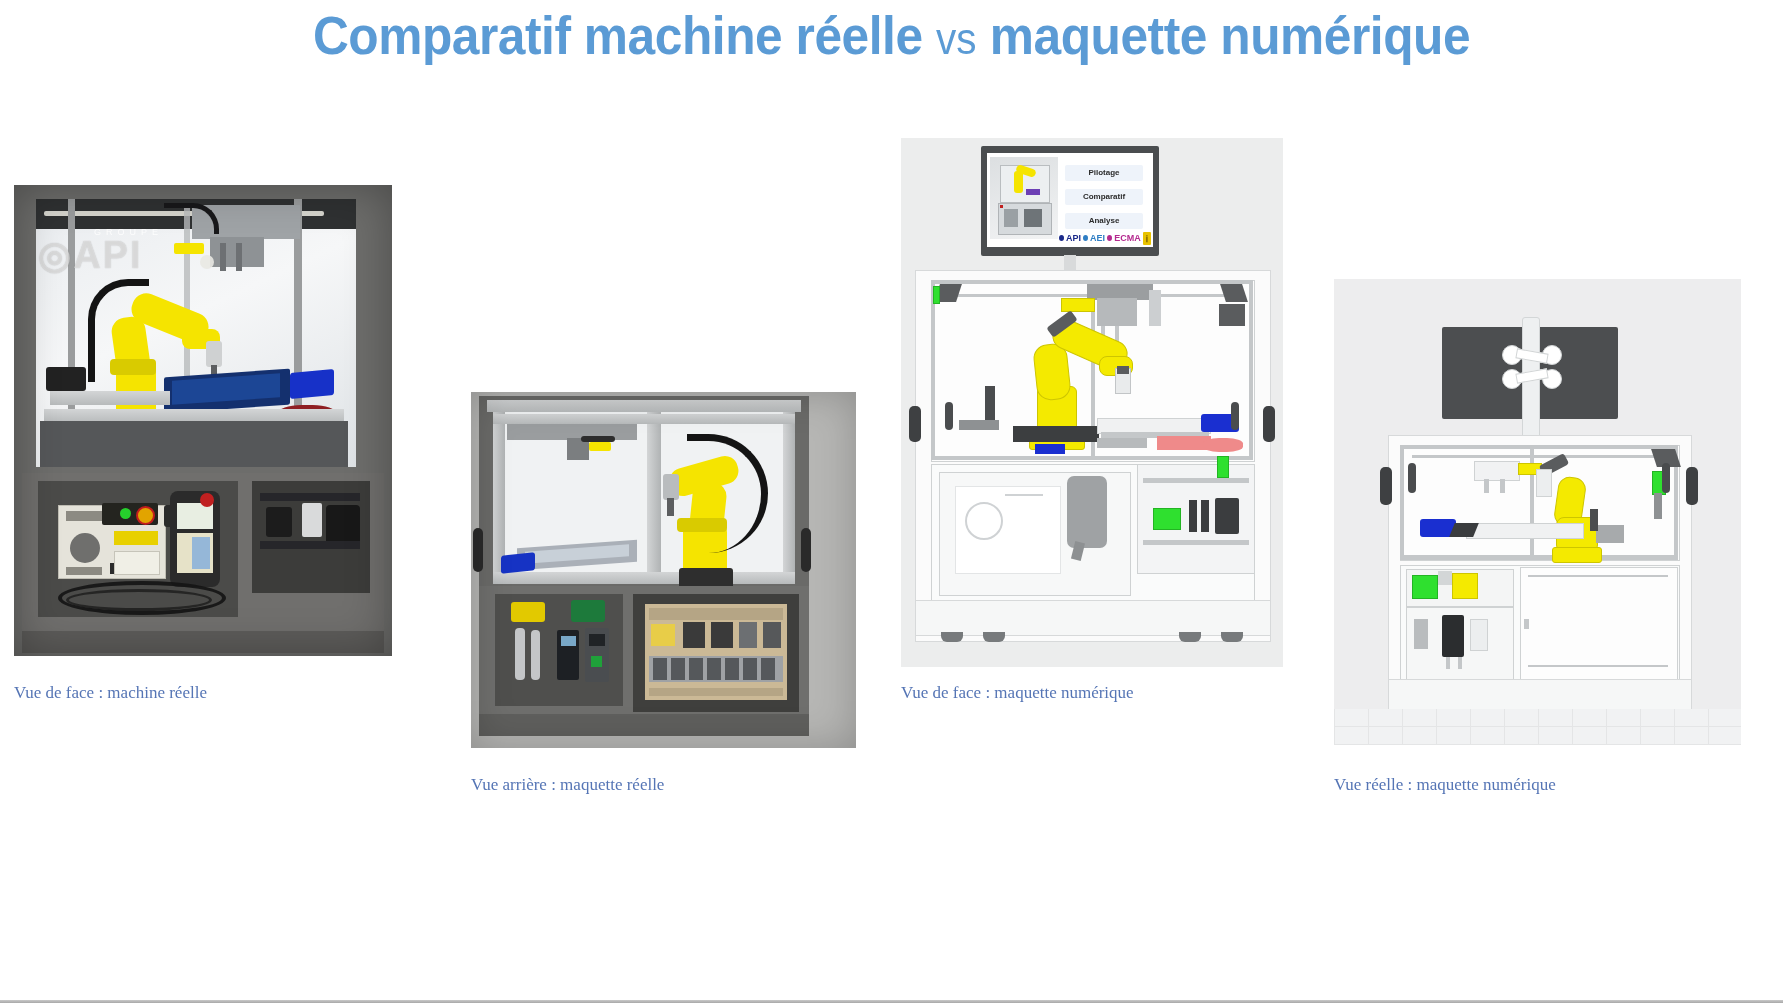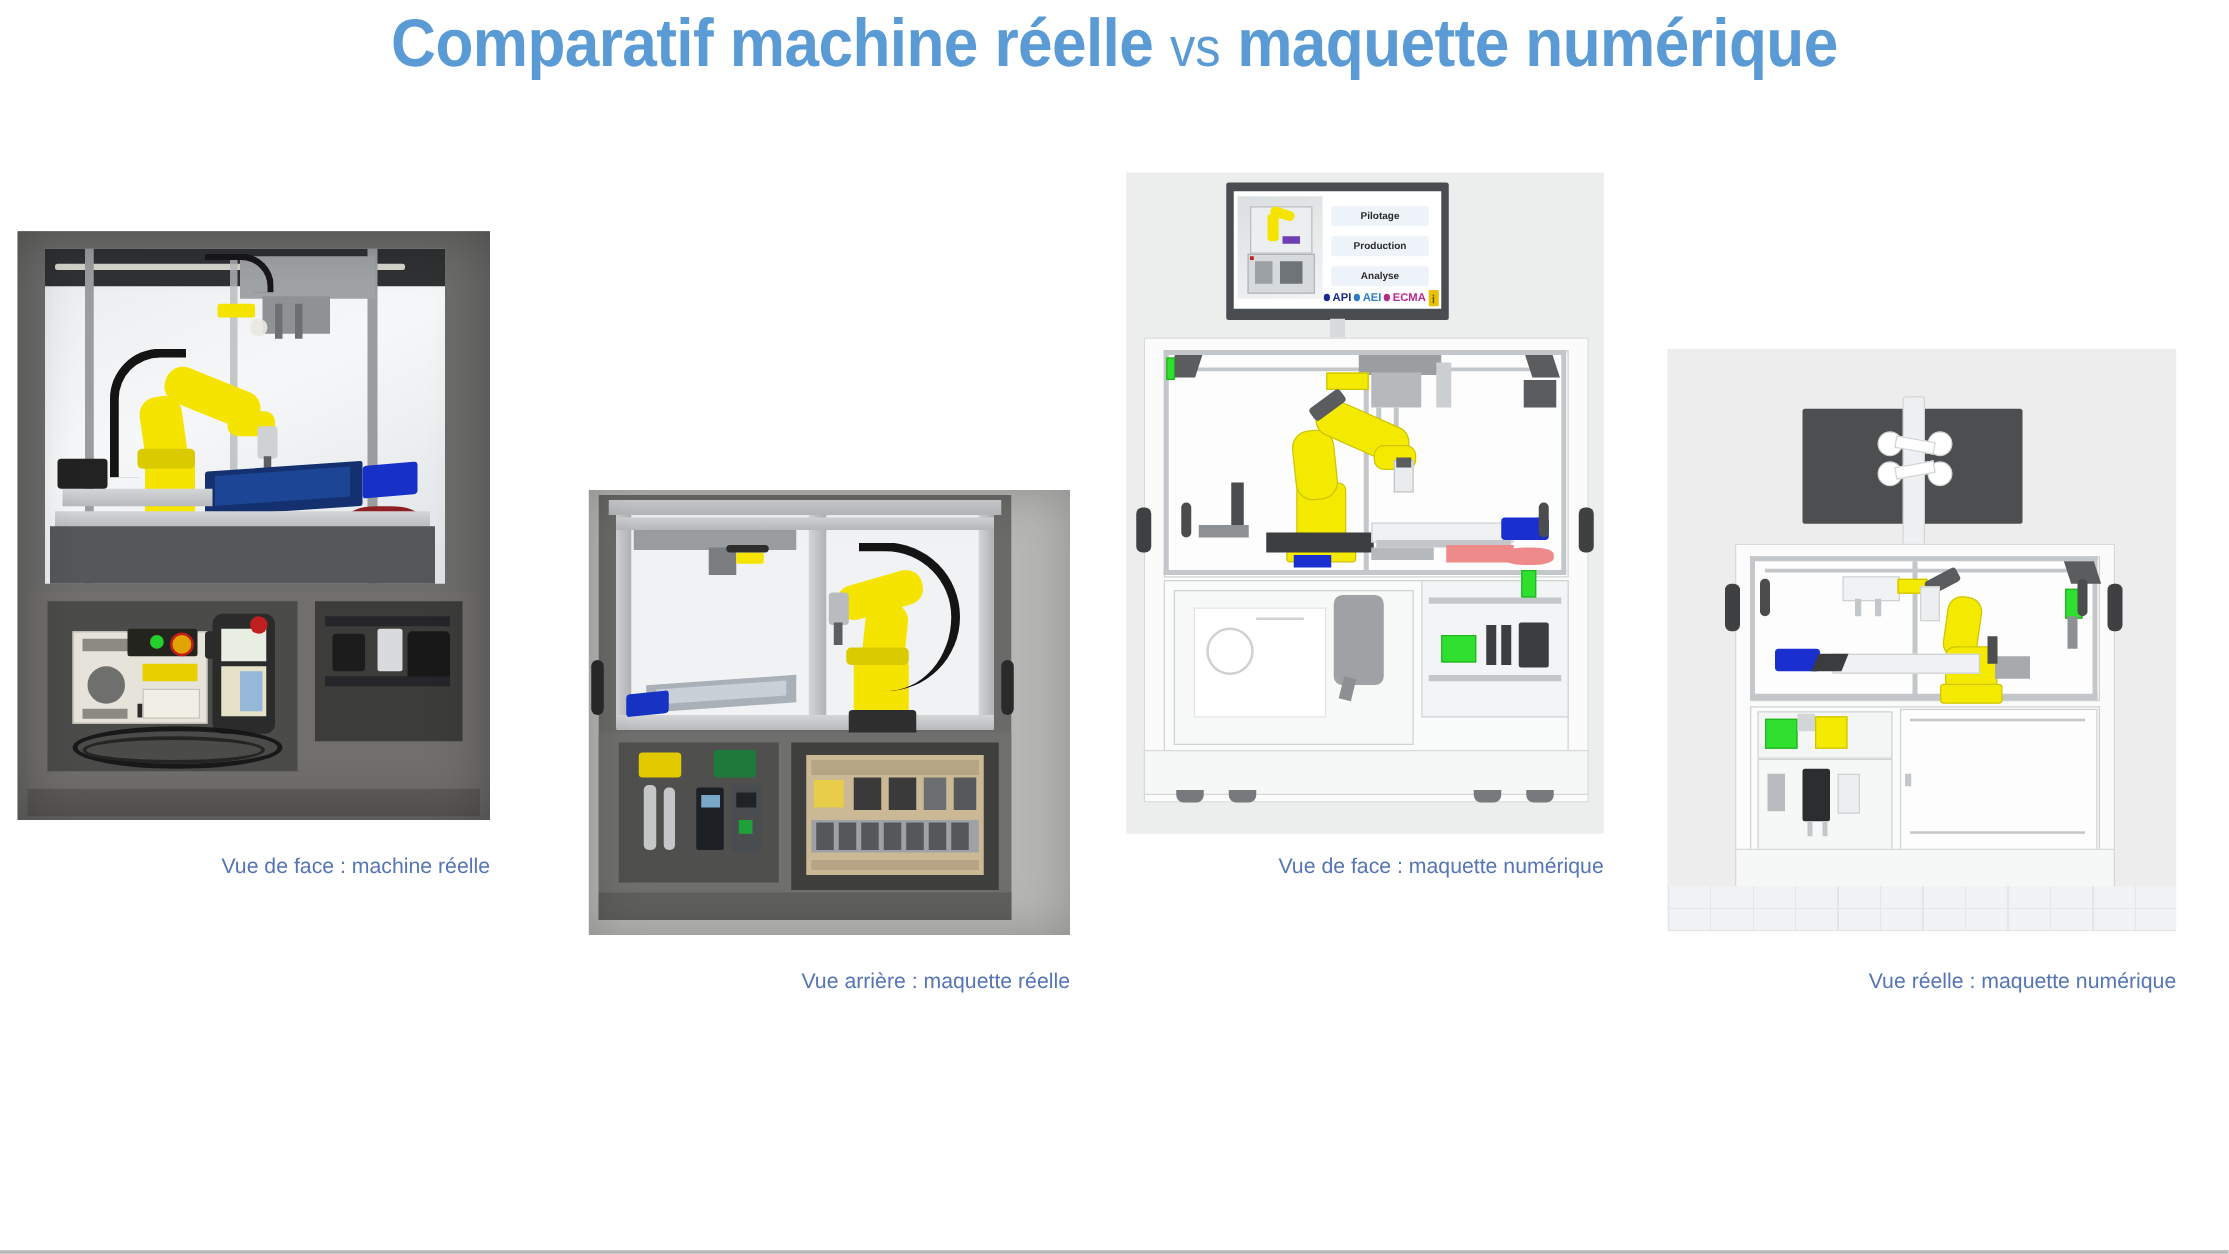--- a/index.html
+++ b/index.html
@@ -24,23 +24,23 @@
     letter-spacing:-0.5px;
     font-family:"Liberation Sans Narrow","Liberation Sans",sans-serif;
     transform:scaleX(0.92);
     white-space:nowrap;
   }
   .title .vs{font-weight:normal;font-size:44px;letter-spacing:0px;}
 
   
   .figure{position:absolute;}
   .caption{
-    position:absolute;left:0;width:100%;text-align:right;
+    position:absolute;left:0;width:100%;text-align:left;
     color:#5575b5;font-size:17px;white-space:nowrap;
-    font-family:Liberation Sans, sans-serif;
+    font-family:Liberation Serif, serif;
   }
   .photo{position:absolute;overflow:hidden;}
 
   
   #photo-front-real{
     left:14px;top:185px;width:378px;height:471px;
     background:#6f6f6d;
   }
   
   #photo-rear-real{
@@ -116,20 +116,25 @@
       <div class="p-glass abs" style="left:22px;top:14px;width:320px;height:268px;"></div>
 
       <div class="p-dark abs" style="left:22px;top:14px;width:320px;height:30px;background:#2f3132;"></div>
 
       <div class="abs" style="left:30px;top:26px;width:280px;height:5px;background:#f3f2ea;opacity:.85;border-radius:2px;"></div>
 
       <div class="p-frame abs" style="left:54px;top:14px;width:7px;height:268px;background:#9a9c9d;"></div>
       <div class="p-frame abs" style="left:170px;top:20px;width:6px;height:255px;background:#b8babb;opacity:.8;"></div>
       <div class="p-frame abs" style="left:280px;top:14px;width:8px;height:268px;background:#9a9c9d;"></div>
 
+      <div class="abs" style="left:24px;top:42px;width:130px;height:60px;color:rgba(255,255,255,.85);">
+        <div style="font-size:9px;letter-spacing:5px;margin-left:56px;">GROUPE</div>
+        <div style="font-size:38px;font-weight:bold;letter-spacing:2px;line-height:36px;
+                    color:rgba(255,255,255,.55);text-shadow:0 0 1px rgba(120,120,120,.6);">◎API</div>
+      </div>
 
       <div class="abs" style="left:178px;top:20px;width:108px;height:34px;background:#9fa3a6;"></div>
       <div class="abs" style="left:196px;top:52px;width:54px;height:30px;background:#8e9295;"></div>
       <div class="abs" style="left:206px;top:58px;width:6px;height:28px;background:#6d7073;"></div>
       <div class="abs" style="left:222px;top:58px;width:6px;height:28px;background:#6d7073;"></div>
       <div class="yellow abs" style="left:160px;top:58px;width:30px;height:11px;border-radius:2px;"></div>
       <div class="abs" style="left:186px;top:70px;width:14px;height:14px;background:#e9e9e3;border-radius:50%;opacity:.9;"></div>
 
       <div class="abs" style="left:150px;top:18px;width:50px;height:26px;border-top:5px solid #18181a;border-right:5px solid #18181a;border-radius:0 26px 0 0;"></div>
 
@@ -278,21 +283,21 @@
             <div class="abs" style="left:10px;top:8px;width:48px;height:36px;background:#eceff1;border:1px solid #b9bdc0;"></div>
             <div class="yellow abs" style="left:24px;top:14px;width:9px;height:22px;border-radius:3px;"></div>
             <div class="yellow abs" style="left:26px;top:10px;width:20px;height:8px;border-radius:4px;transform:rotate(18deg);"></div>
             <div class="abs" style="left:36px;top:32px;width:14px;height:6px;background:#6c3fb5;"></div>
             <div class="abs" style="left:8px;top:46px;width:52px;height:30px;background:#d6dadd;border:1px solid #b0b4b7;"></div>
             <div class="abs" style="left:14px;top:52px;width:14px;height:18px;background:#9aa0a4;"></div>
             <div class="abs" style="left:34px;top:52px;width:18px;height:18px;background:#6e7478;"></div>
             <div class="red abs" style="left:10px;top:48px;width:3px;height:3px;background:#c02020;"></div>
           </div>
           <div class="hmi-btn" style="top:12px;">Pilotage</div>
-          <div class="hmi-btn" style="top:36px;">Production</div>
+          <div class="hmi-btn" style="top:36px;">Comparatif</div>
           <div class="hmi-btn" style="top:60px;">Analyse</div>
           <div class="hmi-logos">
             <span class="lg-dot" style="background:#1b2a8a"></span>
             <span style="color:#1b2a8a">API</span>
             <span class="lg-dot" style="background:#2f7ec4"></span>
             <span style="color:#2f7ec4">AEI</span>
             <span class="lg-dot" style="background:#b52a8f"></span>
             <span style="color:#b52a8f">ECMA</span>
             <span style="background:#e8c200;color:#6b5400;padding:0 3px;border-radius:1px;">ℹ</span>
           </div>

